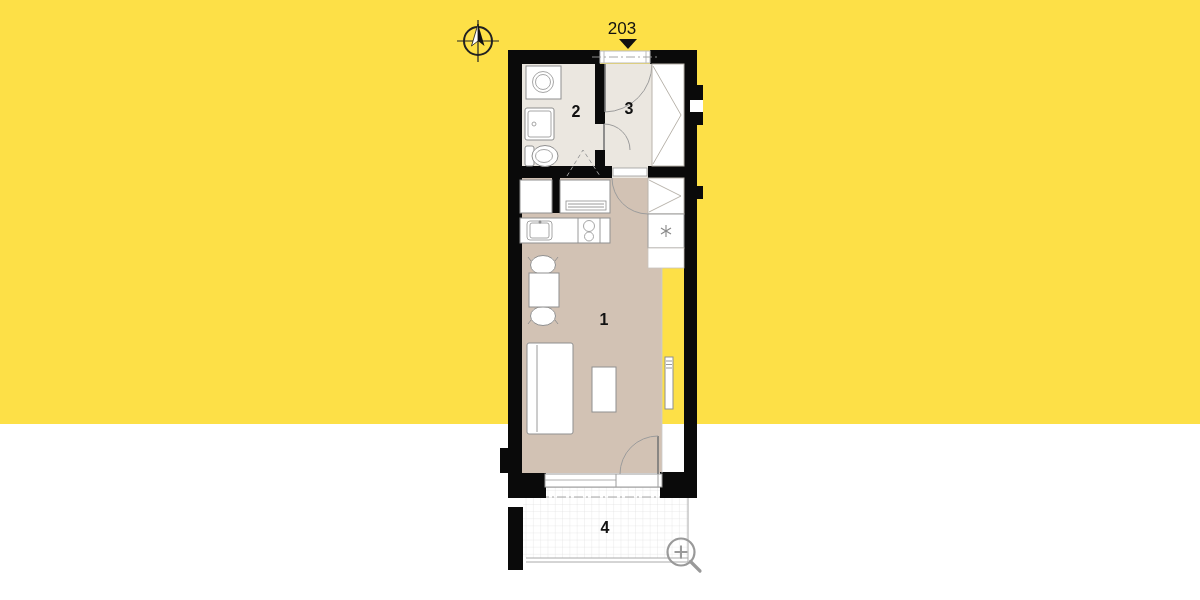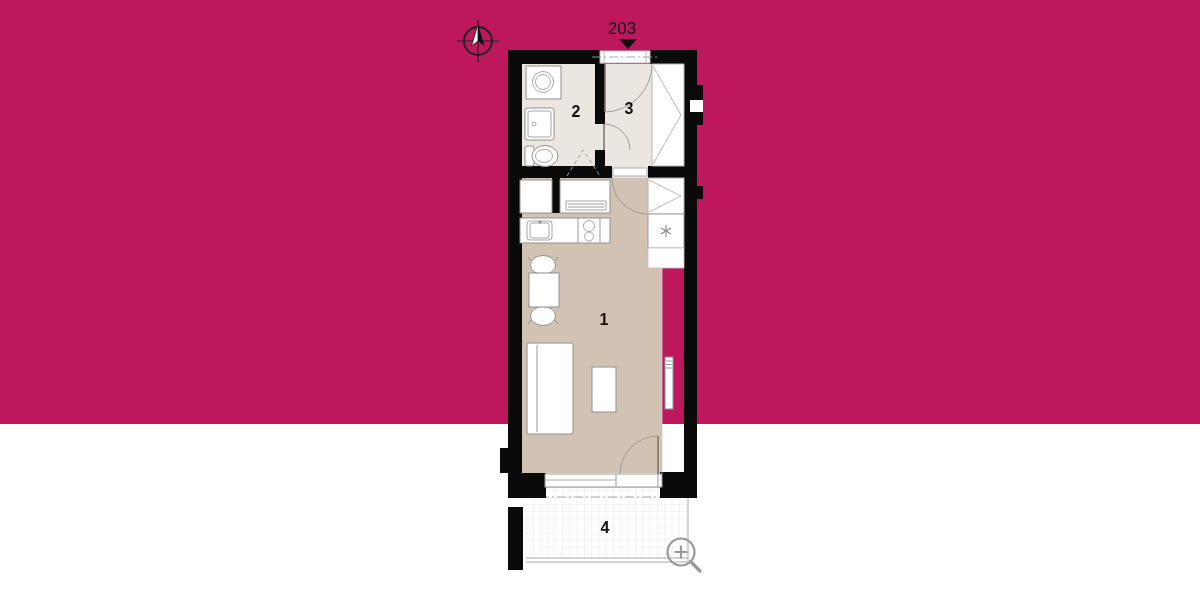--- a/index.html
+++ b/index.html
@@ -1,17 +1,17 @@
 <!DOCTYPE html>
 <html style="--wall: #0a0a0a; --floor_warm: #d2c2b4; --floor_light: #ebe7e0; --fixture_stroke: #8f8f8f; --wardrobe_line: #b9b4ac; --grid_line: #e0e0e0; --guide_line: #9c9c9c; --label_ink: #111111; --zoom_icon: #999999;"><head>
 <meta charset="utf-8">
 <style>
   html,body{margin:0;padding:0;background:#ffffff;width:1200px;height:600px;overflow:hidden;
     font-family:"Liberation Sans", sans-serif;}
-  .stage{position:relative;width:1200px;height:424px;background:#be185d;}
+  .stage{position:relative;width:1200px;height:424px;background:#fde047;}
   svg{position:absolute;left:0;top:0;}
   .wall{fill:var(--wall);stroke:none;}
   .floor-warm{fill:var(--floor_warm);stroke:none;}
   .floor-light{fill:var(--floor_light);stroke:none;}
   .fix{fill:#ffffff;stroke:var(--fixture_stroke);stroke-width:1;}
   .fix-thin{fill:none;stroke:var(--fixture_stroke);stroke-width:0.8;}
   .fixline{fill:none;stroke:var(--fixture_stroke);stroke-width:0.9;}
   .wline{fill:none;stroke:var(--wardrobe_line);stroke-width:1;}
   .doorarc{fill:none;stroke:var(--guide_line);stroke-width:1;}
   .doorleaf{fill:none;stroke:#777777;stroke-width:1.6;}

